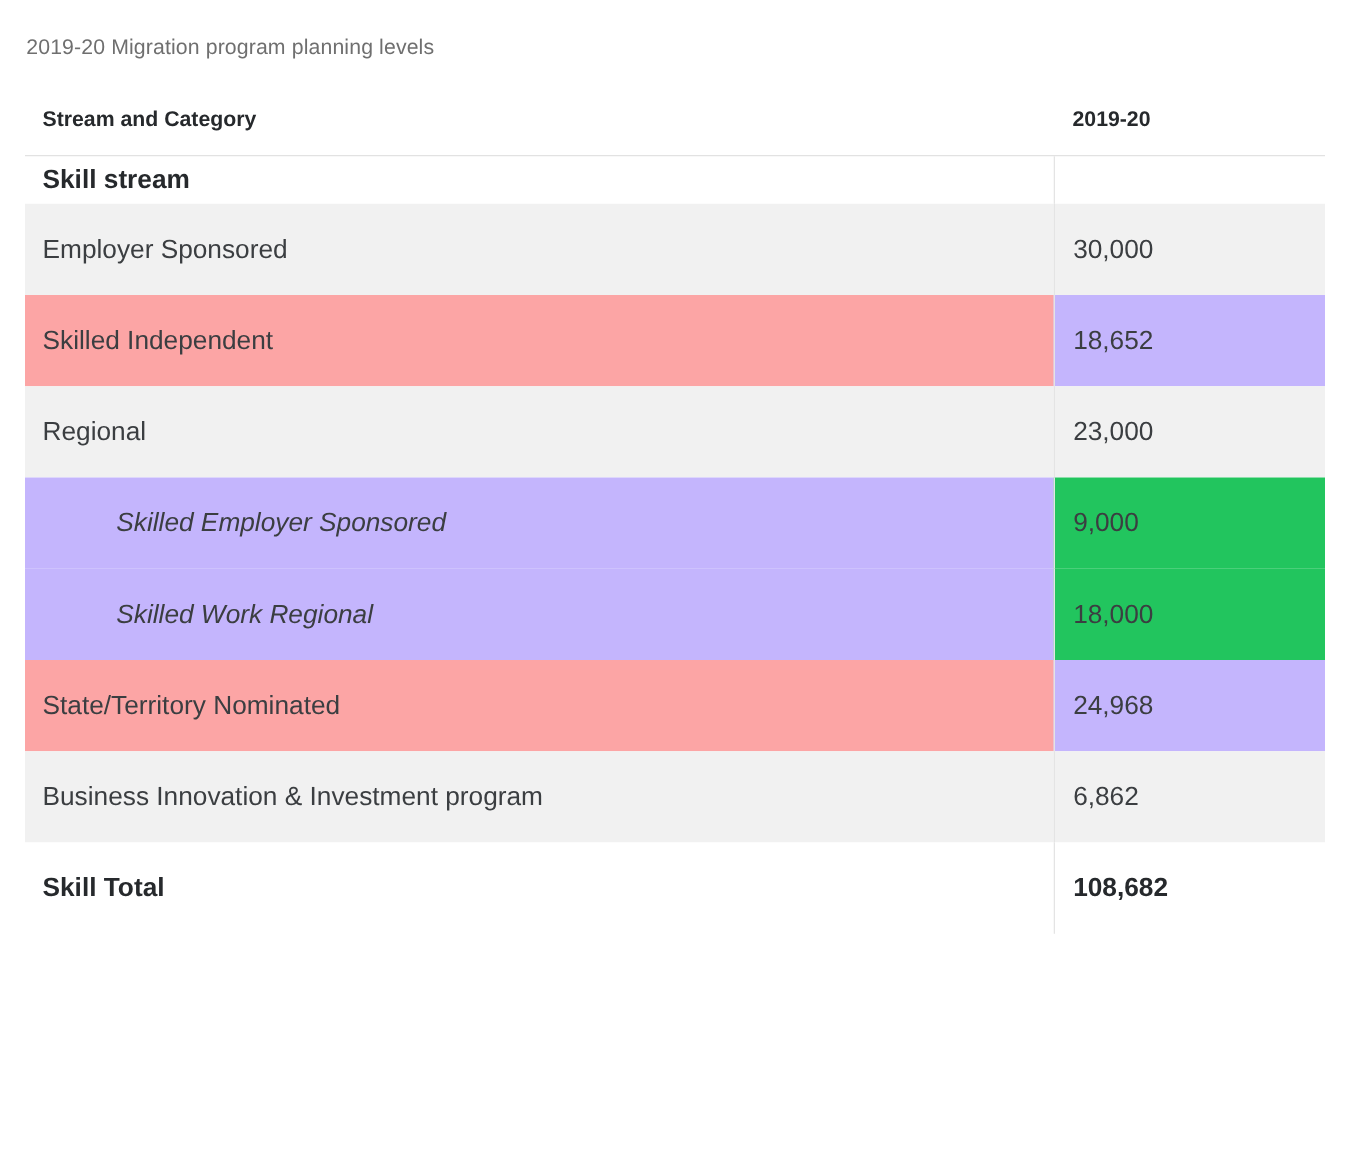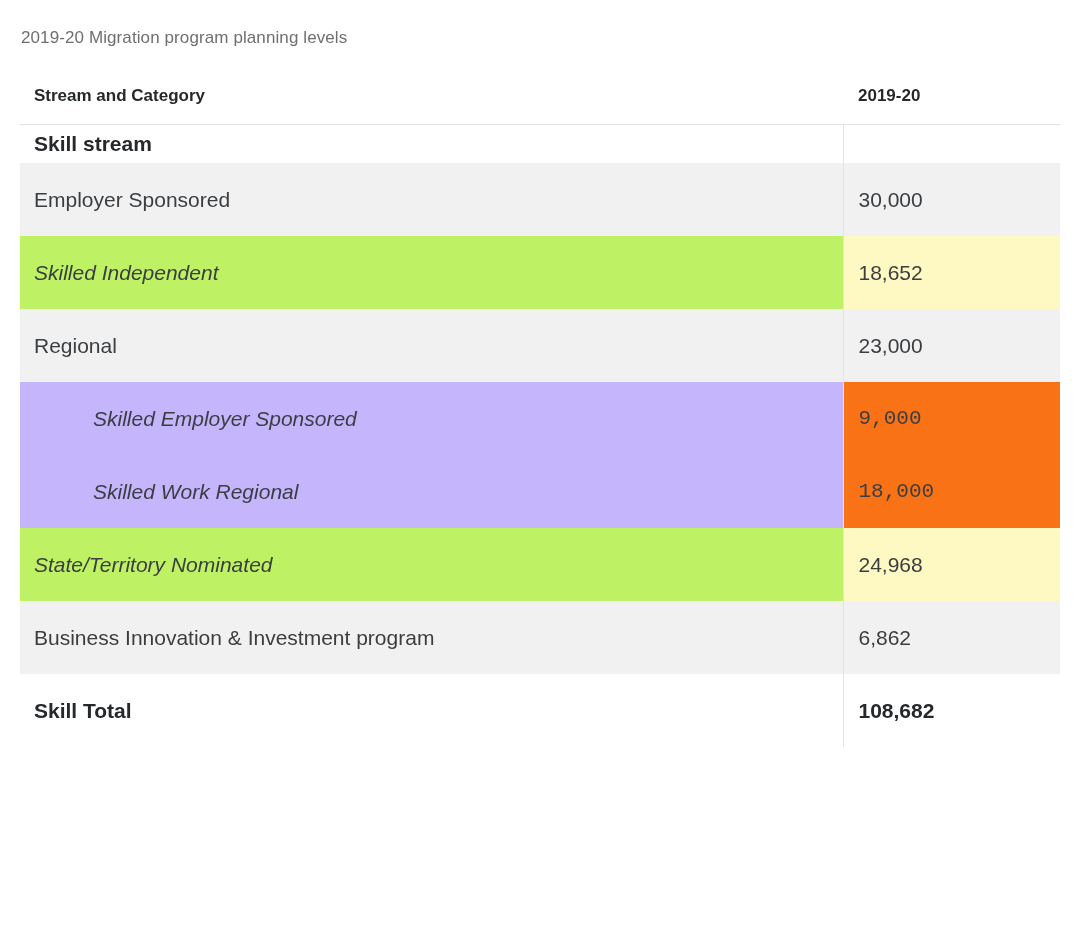--- a/index.html
+++ b/index.html
@@ -83,26 +83,26 @@
   }
   tbody td.cell-label { padding-left: 14px; }
   tbody td.cell-value {
     padding-left: 15px;
     border-left: 1px solid #e4e4e4;
   }
 
   
   tr.shade td.cell-label { background: #f1f1f1; }
   tr.shade td.cell-value { background: #f1f1f1; }
-  tr.plain td.cell-label { background: #bef264; font-style: italic; }
-  tr.plain td.cell-value { background: #fef9c3; }
+  tr.plain td.cell-label { background: #fca5a5; }
+  tr.plain td.cell-value { background: #c4b5fd; }
 
   
   tr.sub td.cell-label { background: #c4b5fd; }
-  tr.sub td.cell-value { background: #f97316; font-family: Liberation Mono, monospace; }
+  tr.sub td.cell-value { background: #22c55e; }
 
   
   tr.group td {
     height: 38px;
     font-weight: bold;
     color: #26292c;
     background: #ffffff;
   }
   tr.group td.cell-value { background: #ffffff; }
 

